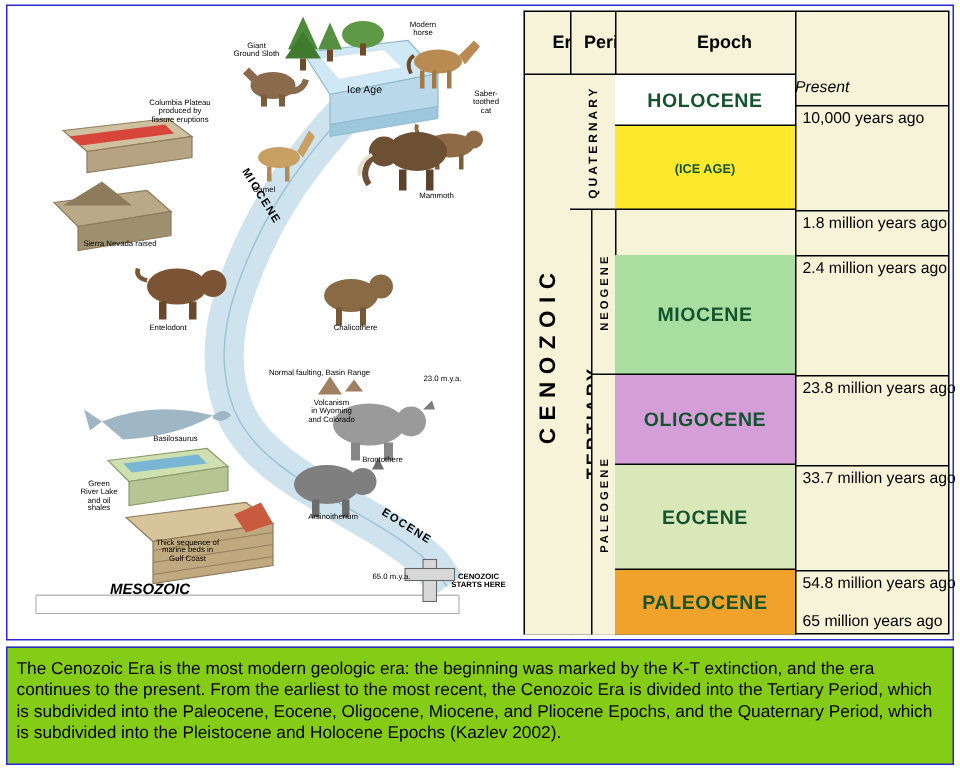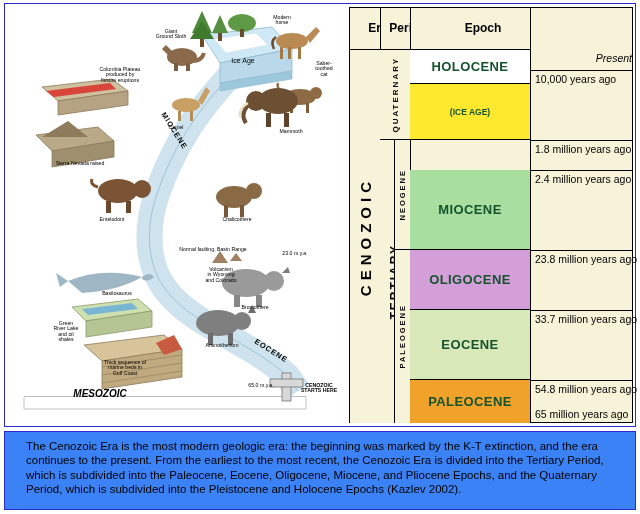--- a/index.html
+++ b/index.html
@@ -32,22 +32,22 @@
     background: #ffffff;
   }
   .caption-frame {
     position: absolute;
     left: 4px;
     top: 431px;
     width: 632px;
     height: 79px;
     border: 1px solid #2a2ad0;
     box-sizing: border-box;
-    background: #3b82f6;
-    padding: 7px 9px 0 21px;
+    background: #84cc16;
+    padding: 7px 9px 0 6px;
   }
   .caption-text {
     font-size: 11.5px;
     line-height: 14.4px;
     color: #000000;
     font-family: "Liberation Sans", sans-serif;
   }
 
   
   .illus {
@@ -214,21 +214,21 @@
   .tick .txt {
     position: absolute;
     left: 5px;
     top: 3px;
     white-space: nowrap;
   }
   .present {
     position: absolute;
     left: 0; top: 2px;
     width: 102px;
-    text-align: right;
+    text-align: left;
     font-size: 10.5px;
     font-style: italic;
   }
 </style>
 </head>
 <body>
 
 <div id="page">
 
   <div class="diagram-frame">

